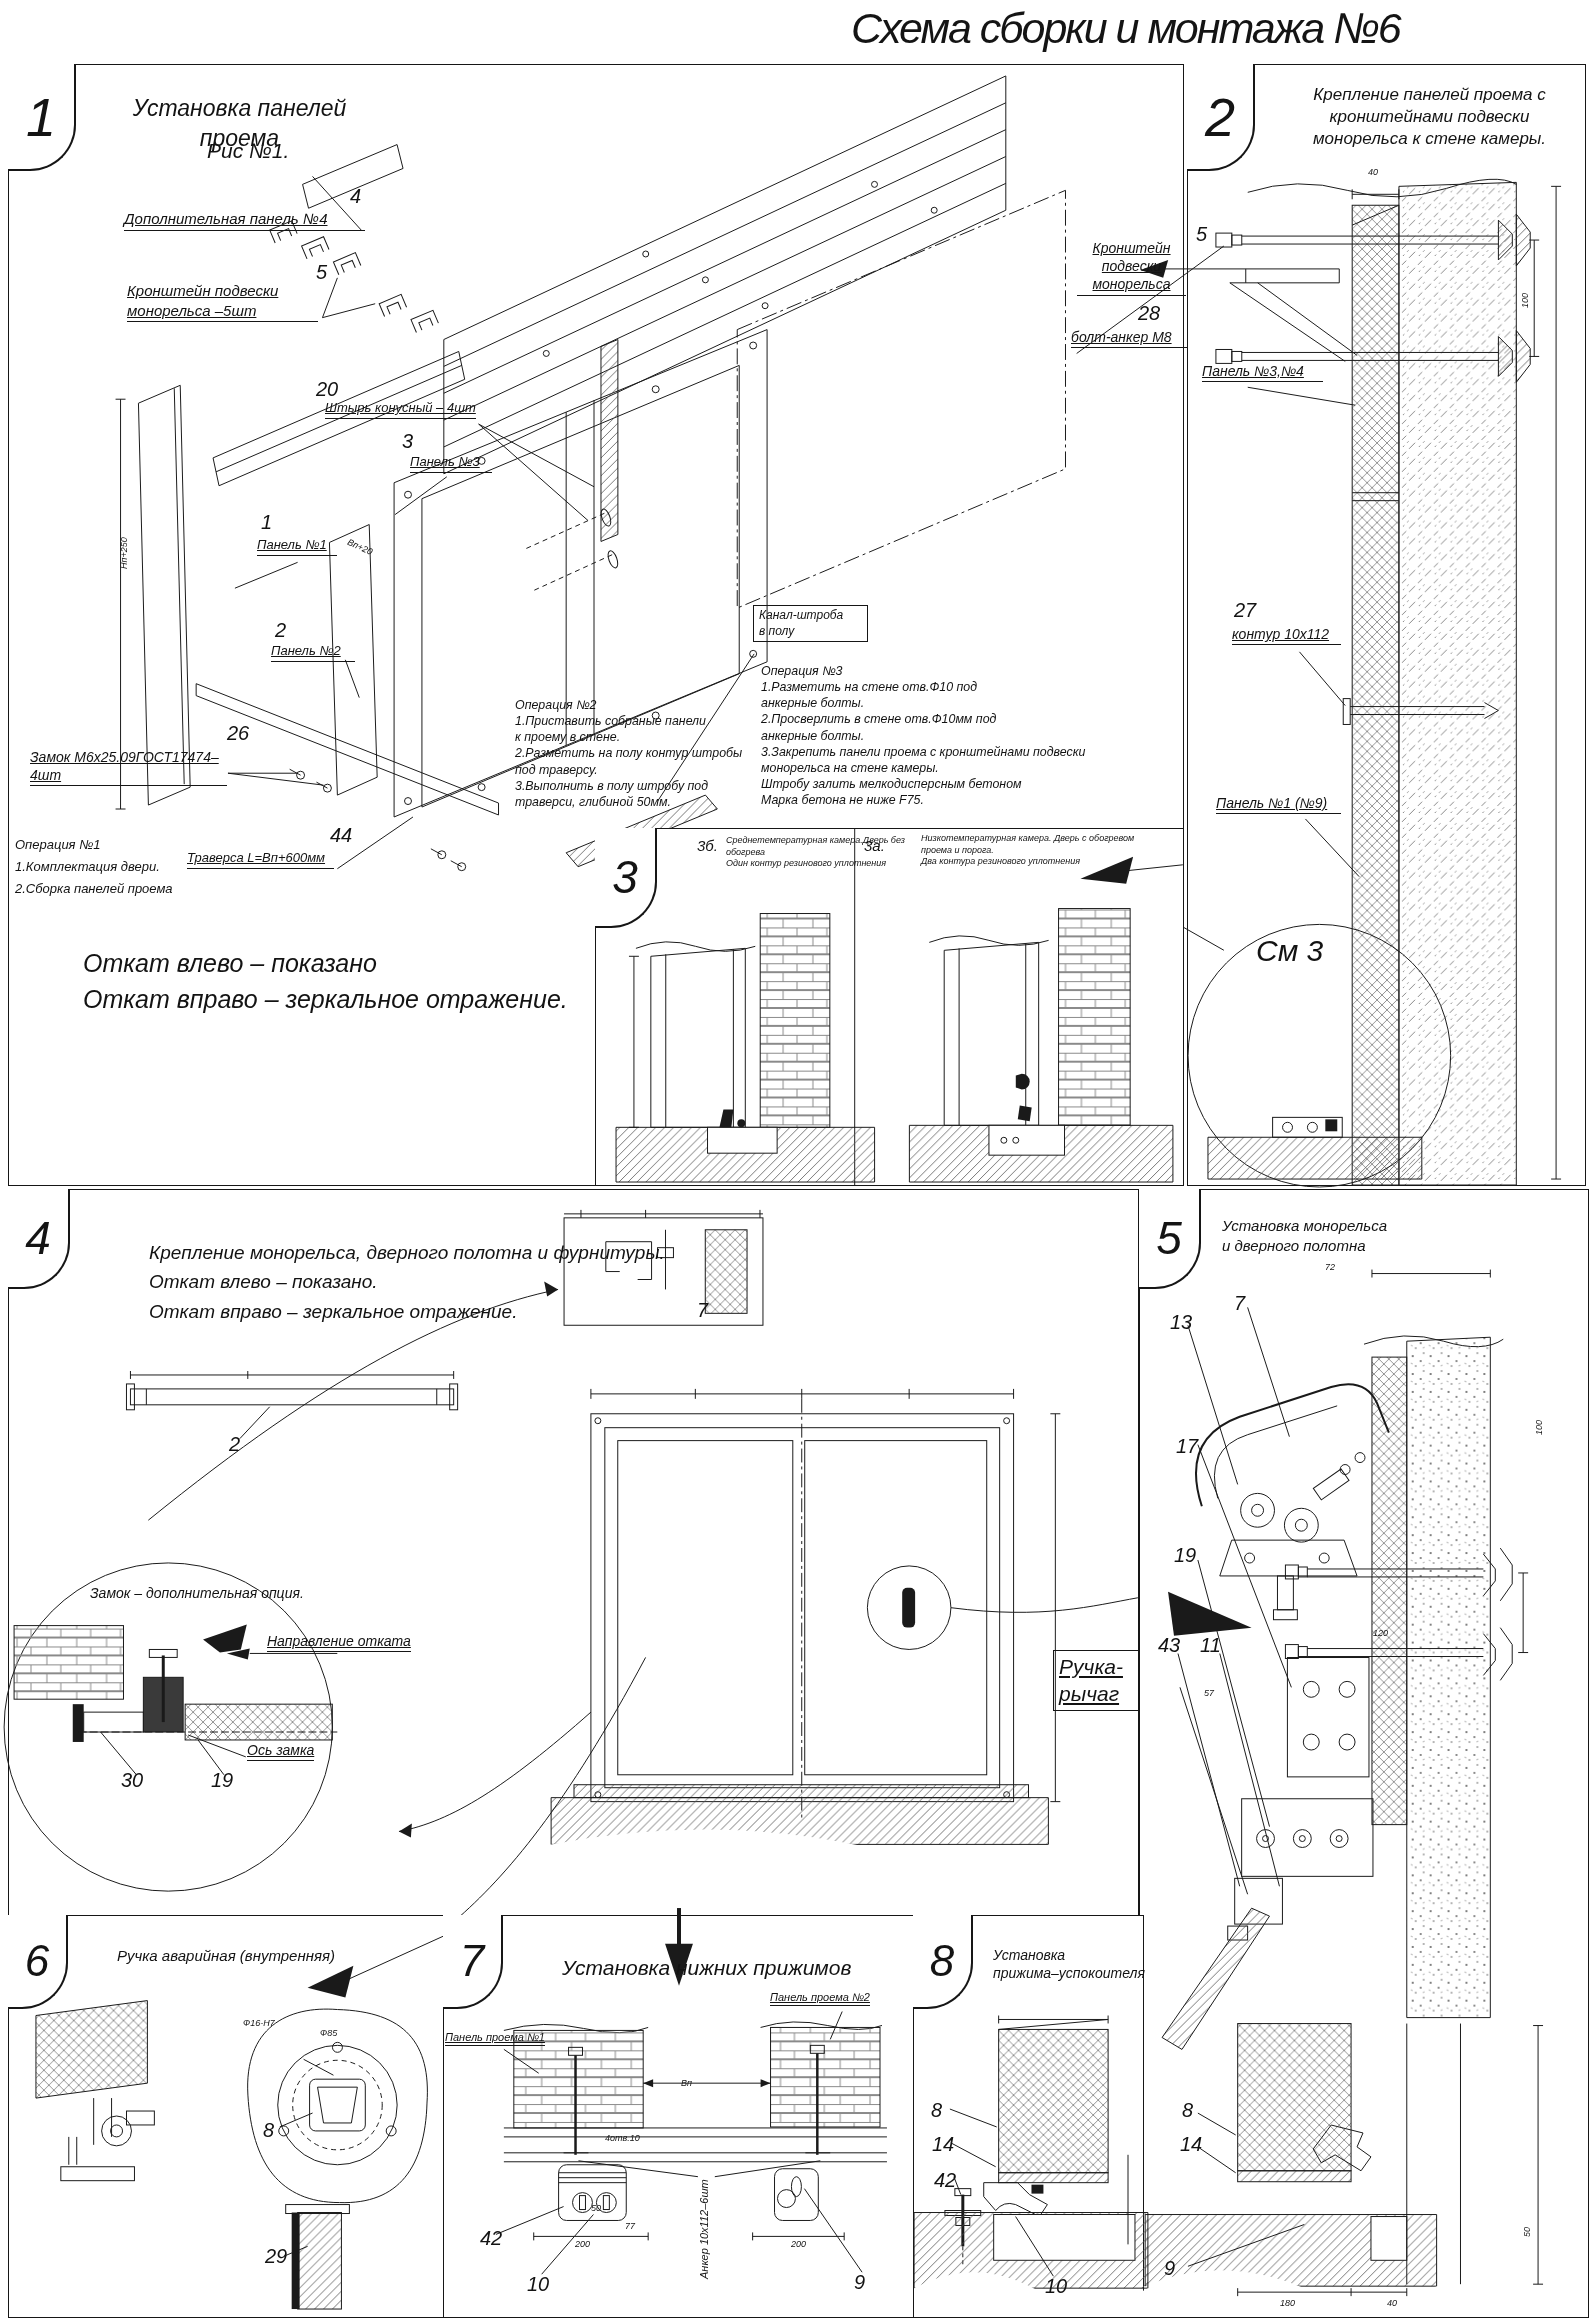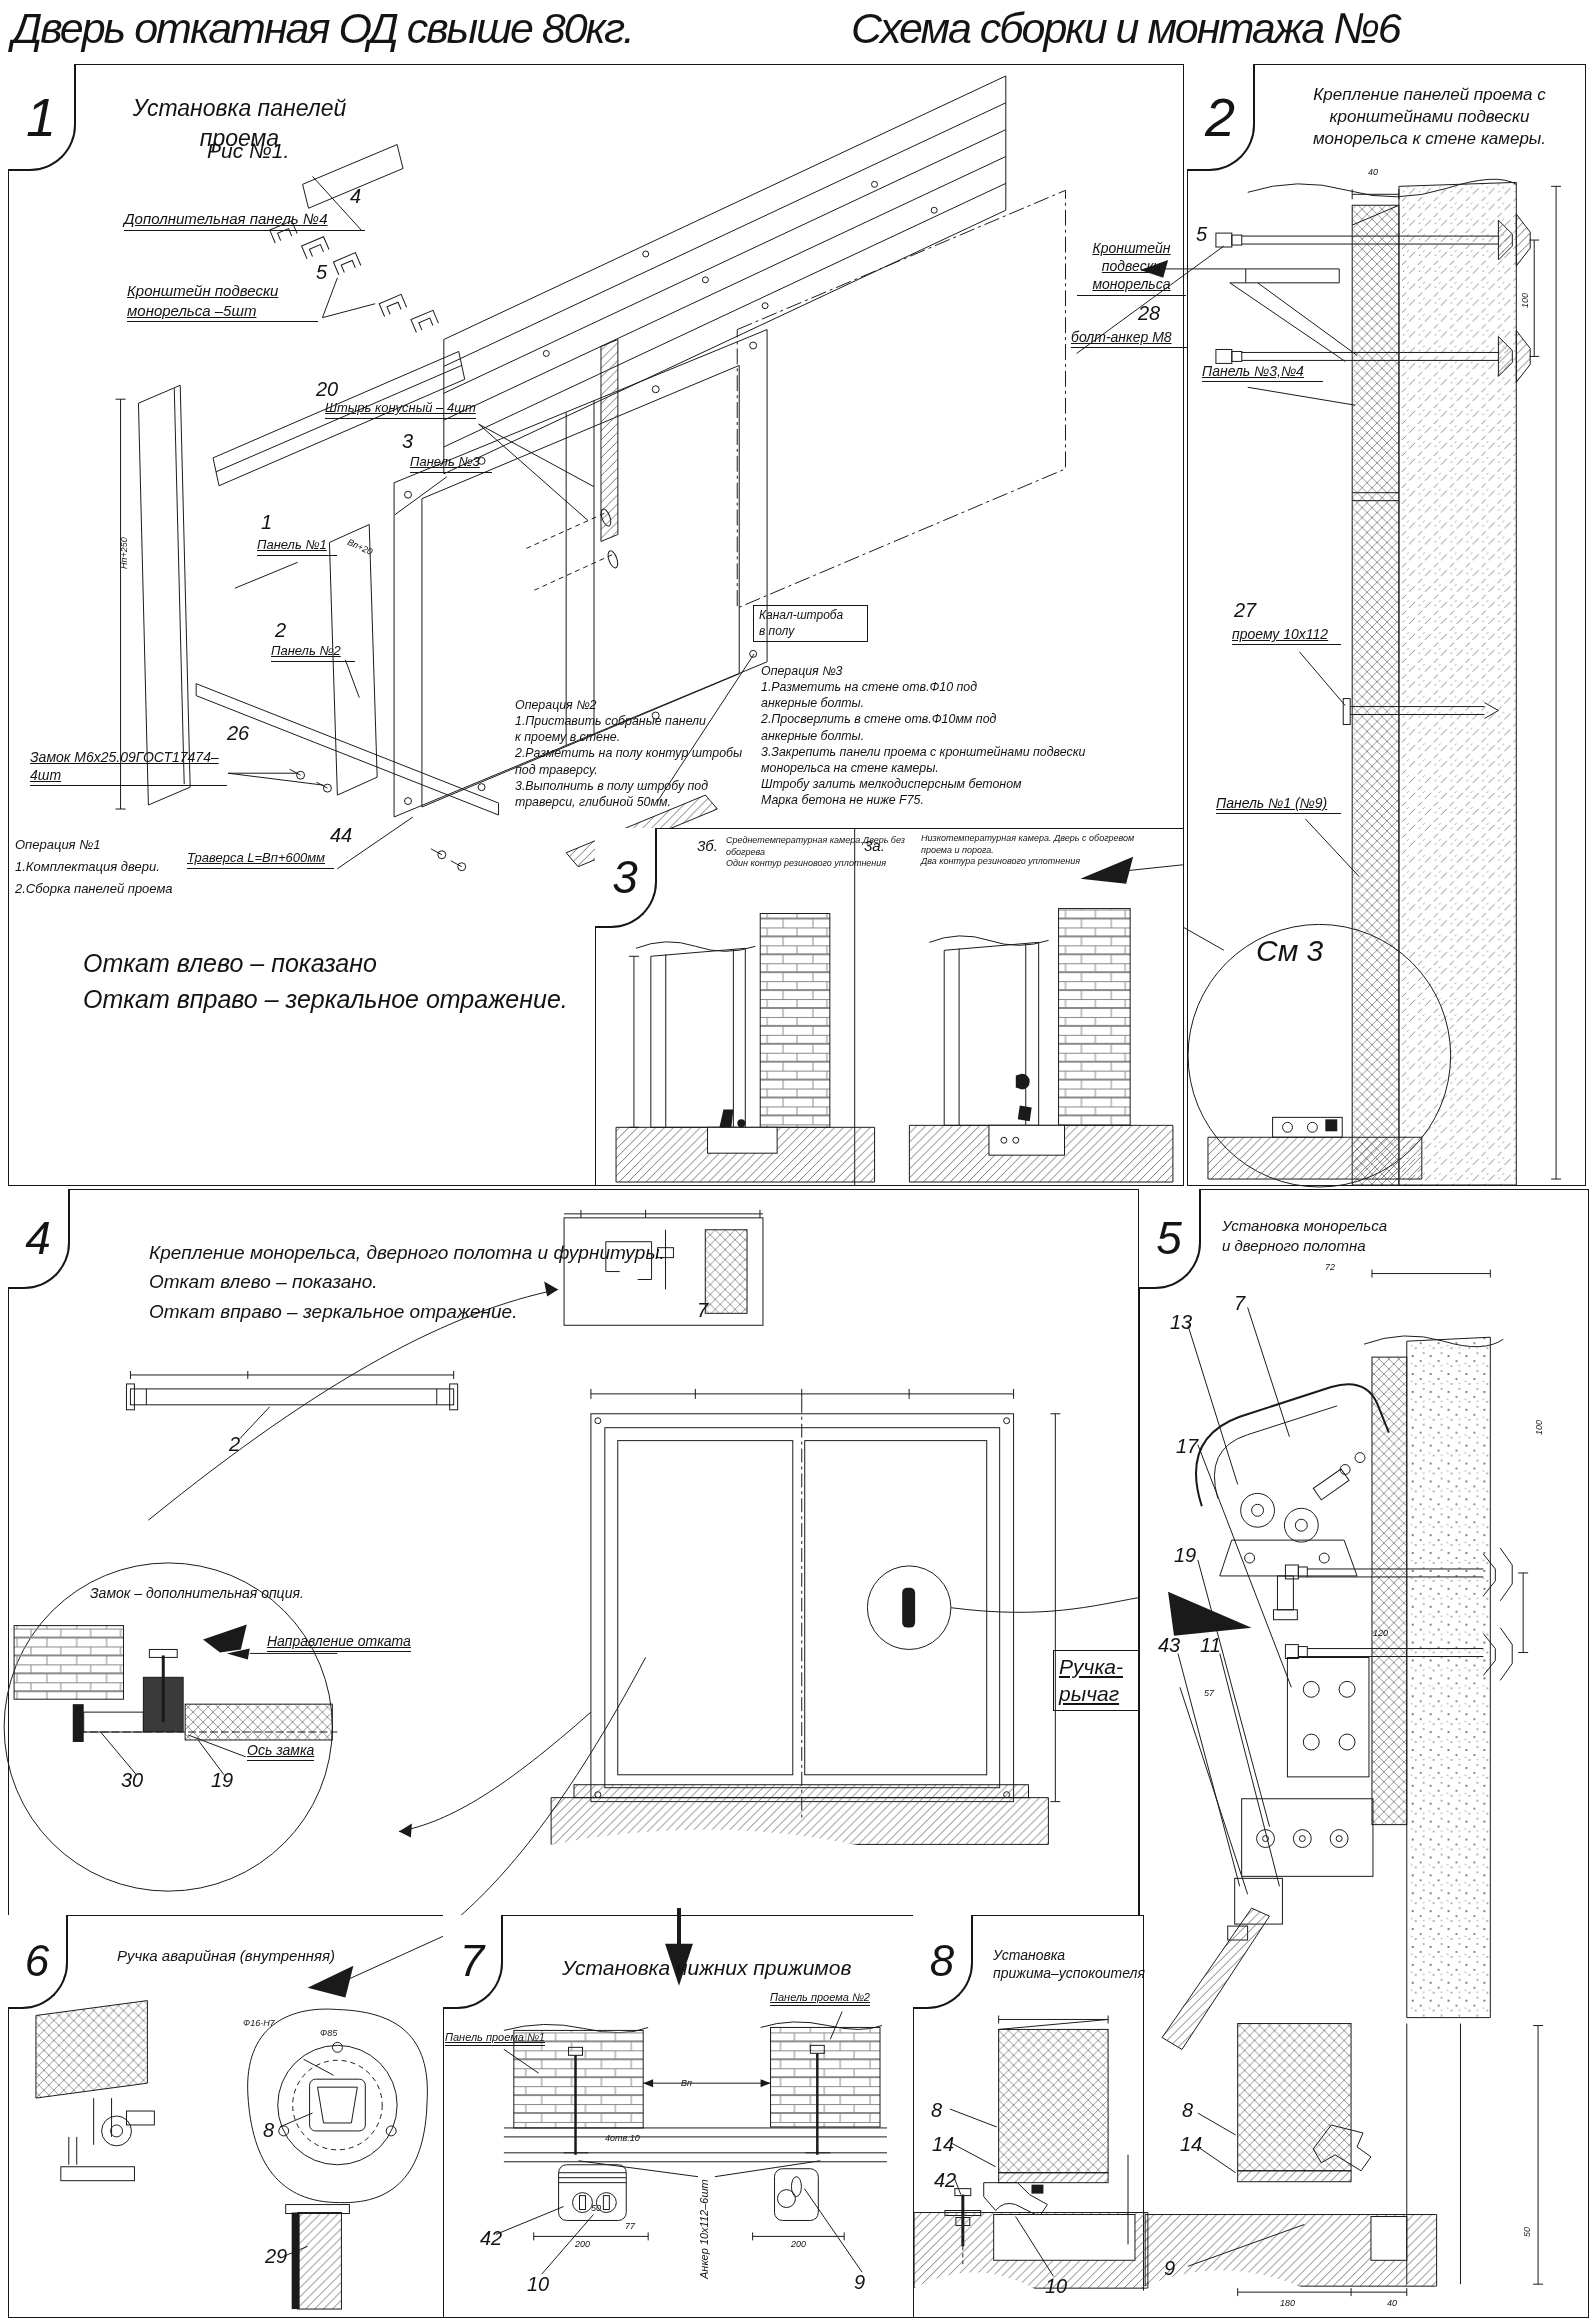--- a/index.html
+++ b/index.html
@@ -49,21 +49,20 @@
       <pattern id="spk" width="18" height="18" patternUnits="userSpaceOnUse">
         <circle cx="4" cy="5" r="1" fill="#555"></circle>
           <circle cx="12" cy="10" r="0.9" fill="#555"></circle>
         <circle cx="7" cy="15" r="0.8" fill="#555"></circle>
           <circle cx="15" cy="2" r="0.8" fill="#555"></circle>
         <path d="M2,12l2,1 M14,15l2,-1" stroke="#777" stroke-width="0.6"></path>
       </pattern>
     </defs>
   </svg>
 
-  <div class="t-main" style="position:absolute;left:12px;top:4px">Дверь откатная ОД свыше 80кг.</div>
   <div class="t-main" style="position:absolute;left:851px;top:4px">Схема сборки и монтажа №6</div>
 
   <div class="panel" style="left:8px;top:64px;width:1174px;height:1120px">
     <svg class="art" width="1174" height="1120" viewBox="0 0 1180 1126">
       <g class="ln">
 
         <path d="M437,276L1002,11 M437,303L1002,38 M437,330L1002,65 M437,357L1002,92 M437,384L1002,119 M437,411L1002,146 M437,276V411 M1002,11V146"></path>
         <circle cx="640" cy="190" r="3"></circle>
           <circle cx="700" cy="216" r="3"></circle>
           <circle cx="760" cy="242" r="3"></circle>
@@ -232,21 +231,21 @@
   <div class="lbl s17 ctr" style="left:1282px;top:84px;width:295px">Крепление панелей проема с
 кронштейнами  подвески
 монорельса к стене камеры.</div>
   <div class="lbl num" style="left:1196px;top:221px">5</div>
   <div class="lbl s14 rt u" style="left:1077px;top:239px;width:109px">Кронштейн
 подвески монорельса</div>
   <div class="lbl num" style="left:1138px;top:300px">28</div>
   <div class="lbl s14 u" style="left:1071px;top:328px;width:117px">болт-анкер М8</div>
   <div class="lbl s14 u" style="left:1202px;top:362px;width:121px">Панель №3,№4</div>
   <div class="lbl num" style="left:1234px;top:597px">27</div>
-  <div class="lbl s14 u" style="left:1232px;top:625px;width:109px">проему 10х112</div>
+  <div class="lbl s14 u" style="left:1232px;top:625px;width:109px">контур 10х112</div>
   <div class="lbl s14 u" style="left:1216px;top:794px;width:125px">Панель №1 (№9)</div>
   <div class="lbl s30" style="left:1256px;top:931px">См 3</div>
   <div class="lbl s9" style="left:1368px;top:167px">40</div>
   <div class="lbl s9 rot90" style="left:1520px;top:308px">100</div>
 
   <div class="panel" style="left:595px;top:828px;width:587px;height:356px">
     <svg class="art" width="587" height="356" viewBox="0 0 590 358">
       <g class="ln">
         <path d="M260,0V358"></path>
 

